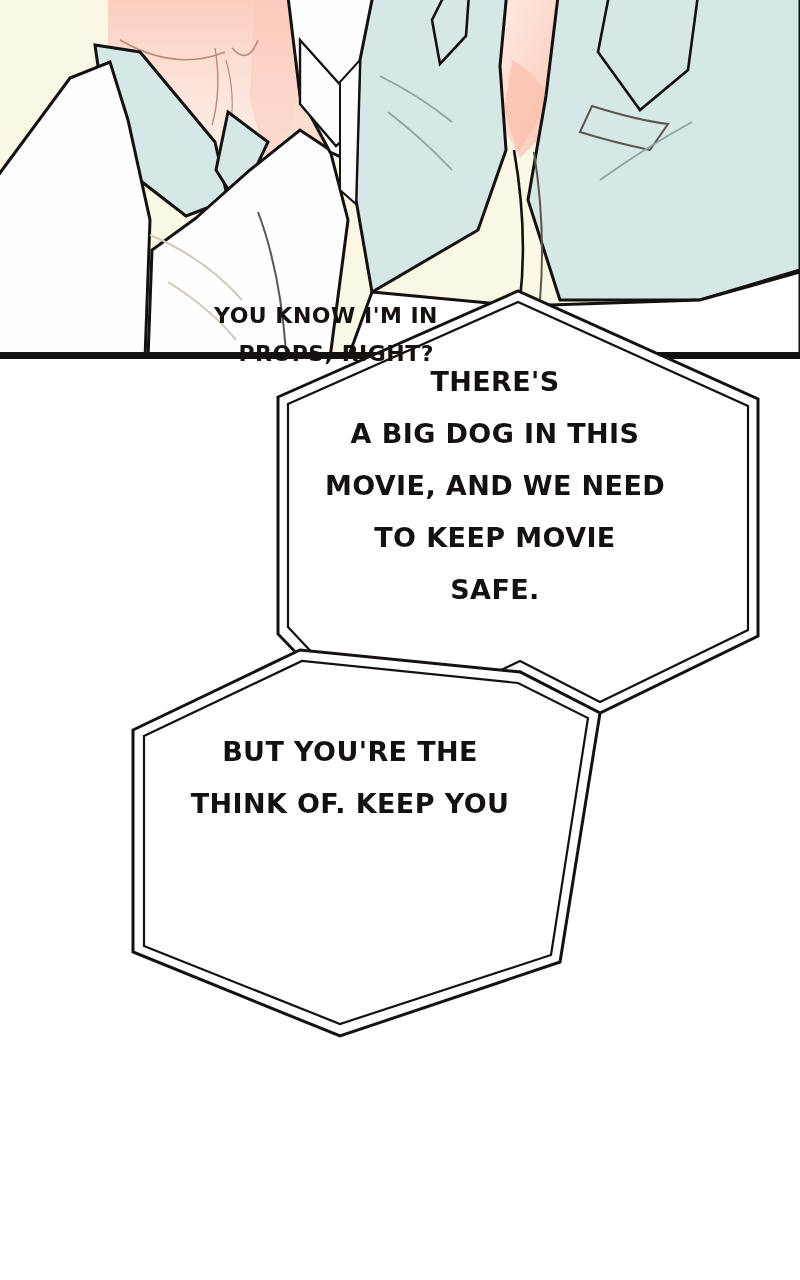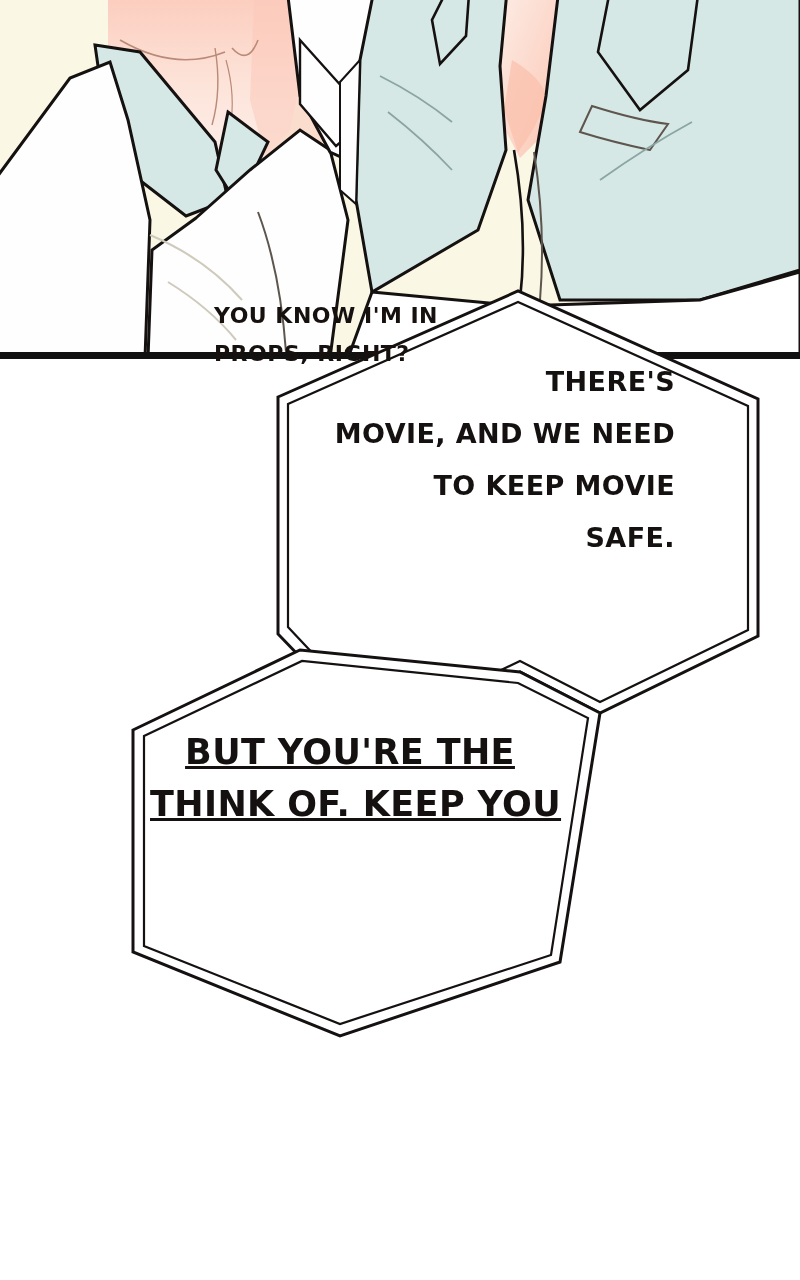--- a/index.html
+++ b/index.html
@@ -46,21 +46,21 @@
     left: 214px;
     top: 297px;
     width: 220px;
     z-index: 9;
     color: #16110f;
     font-family: "DejaVu Sans", sans-serif;
     font-size: 22px;
     font-weight: 700;
     letter-spacing: 0.5px;
     line-height: 38px;
-    text-align: left;
+    text-align: right;
     white-space: nowrap;
   }
   .narration .nline { display: block; }
 
   
   .bubble-layer {
     position: absolute;
     left: 0;
     top: 0;
     width: 800px;
@@ -78,29 +78,27 @@
     font-weight: 700;
     text-align: center;
     letter-spacing: 0.4px;
   }
   #bubble-1-text {
     left: 315px;
     top: 356px;
     width: 360px;
     font-size: 27px;
     line-height: 52px;
-    text-align: right;
   }
   #bubble-2-text {
     left: 150px;
     top: 726px;
     width: 400px;
-    font-size: 35px;
+    font-size: 27px;
     line-height: 52px;
-    text-decoration: underline;
   }
   .bubble-text .tline { display: block; white-space: nowrap; }
 </style>
 </head>
 <body>
 
 <div id="page">
 
   <div class="art-panel">
     <svg class="art-svg" width="800" height="358" viewBox="0 0 800 358" xmlns="http://www.w3.org/2000/svg">
@@ -189,20 +187,21 @@
 
       <g>
         <polygon points="133,730 300,650 520,672 600,713 560,962 340,1036 133,952" fill="#ffffff" stroke="#141110" stroke-width="3"></polygon>
         <polygon points="144,736 302,661 518,683 588,718 551,955 340,1024 144,946" fill="none" stroke="#141110" stroke-width="2.2"></polygon>
       </g>
     </svg>
   </div>
 
   <div class="bubble-text" id="bubble-1-text">
     <span class="tline">THERE'S</span>
+    <span class="tline">A BIG DOG IN THIS</span>
     <span class="tline">MOVIE, AND WE NEED</span>
     <span class="tline">TO KEEP MOVIE</span>
     <span class="tline">SAFE.</span>
   </div>
 
   <div class="bubble-text" id="bubble-2-text">
     <span class="tline">BUT YOU'RE THE</span>
     <span class="tline">THINK OF. KEEP YOU</span>
   </div>
 

